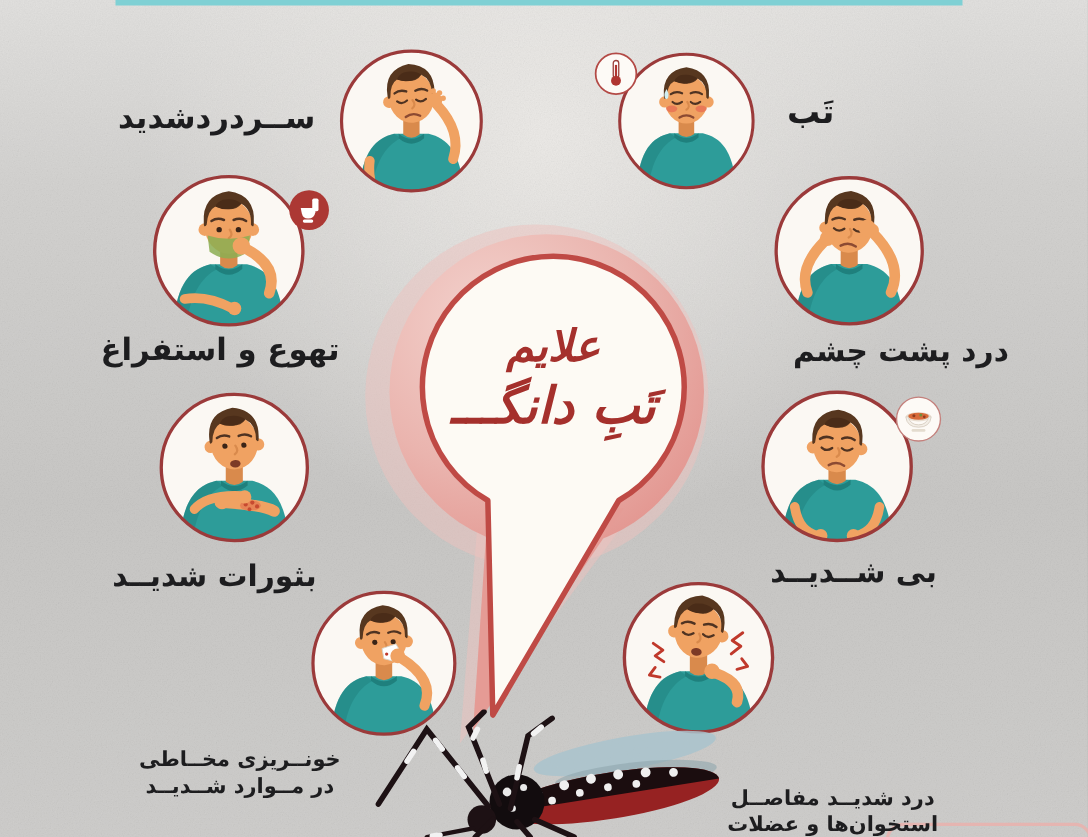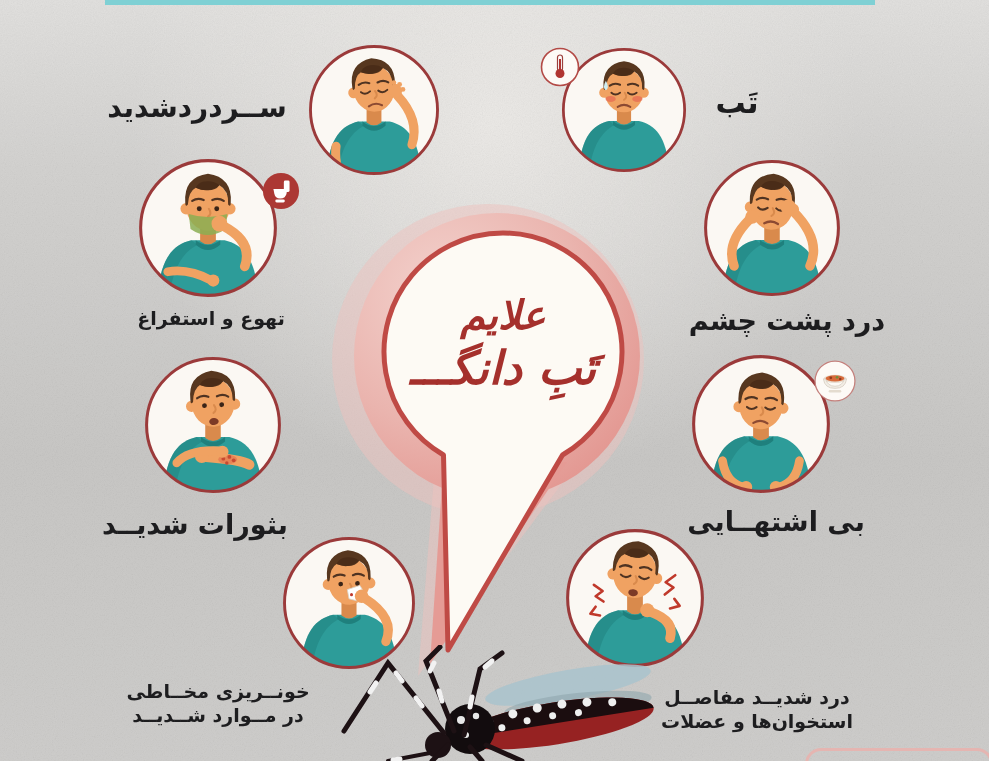--- a/index.html
+++ b/index.html
@@ -379,29 +379,29 @@
         <circle cx="16" cy="17" r="1.3" fill="#8f3b1e"></circle>
         <circle cx="22" cy="16.5" r="1.3" fill="#6f8f3a"></circle>
         <circle cx="25" cy="18" r="1.2" fill="#8f3b1e"></circle>
         <path d="M9 18 q1 9 11 9 q10 0 11 -9 l-2 0 q-2 7 -9 7 q-7 0 -9 -7 Z" fill="#f3eee6" stroke="#d8cec2" stroke-width=".8"></path>
         <rect x="14" y="28.5" width="12" height="2.5" rx="1.2" fill="#e4dccf"></rect>
       </svg>
     </div>
 
   <div class="lbl" style="left:197px;top:107px;font-size:28px">ســردردشدید</div>
   <div class="lbl" style="left:737px;top:102px;font-size:30px">تَب</div>
-  <div class="lbl" style="left:211px;top:318px;font-size:19px">تهوع و استفراغ</div>
-  <div class="lbl" style="left:787px;top:320px;font-size:27px">درد پشت چشم</div>
+  <div class="lbl" style="left:200px;top:318px;font-size:28px">تهوع و استفراغ</div>
+  <div class="lbl" style="left:819px;top:320px;font-size:27px">درد پشت چشم</div>
   <div class="lbl" style="left:195px;top:524px;font-size:27px">بثورات شدیــد</div>
-  <div class="lbl" style="left:776px;top:521px;font-size:27px">بی اشتهــایی</div>
+  <div class="lbl" style="left:776px;top:521px;font-size:27px">بی شــدیــد</div>
   <div class="lbl two" style="left:218px;top:703px">
     <div>خونــریزی مخــاطی</div>
     <div>در مــوارد شــدیــد</div>
   </div>
-  <div class="lbl two" style="left:757px;top:709px">
+  <div class="lbl two" style="left:757px;top:738px">
     <div>درد شدیــد مفاصــل</div>
     <div>استخوان‌ها و عضلات</div>
   </div>
 
   <svg class="mosquito" viewBox="0 0 350 116">
     <ellipse cx="238" cy="40" rx="84" ry="15" fill="#a9c3cc" opacity=".85" transform="rotate(-10 238 40)"></ellipse>
     <ellipse cx="248" cy="60" rx="74" ry="12" fill="#8fa6ae" opacity=".6" transform="rotate(-6 248 60)"></ellipse>
     <g transform="rotate(-9 215 80)">
       <ellipse cx="225" cy="80" rx="100" ry="21" fill="#962222"></ellipse>
       <path d="M125 80 a100 21 0 0 1 200 0 Z" fill="#1b0d0f"></path>

